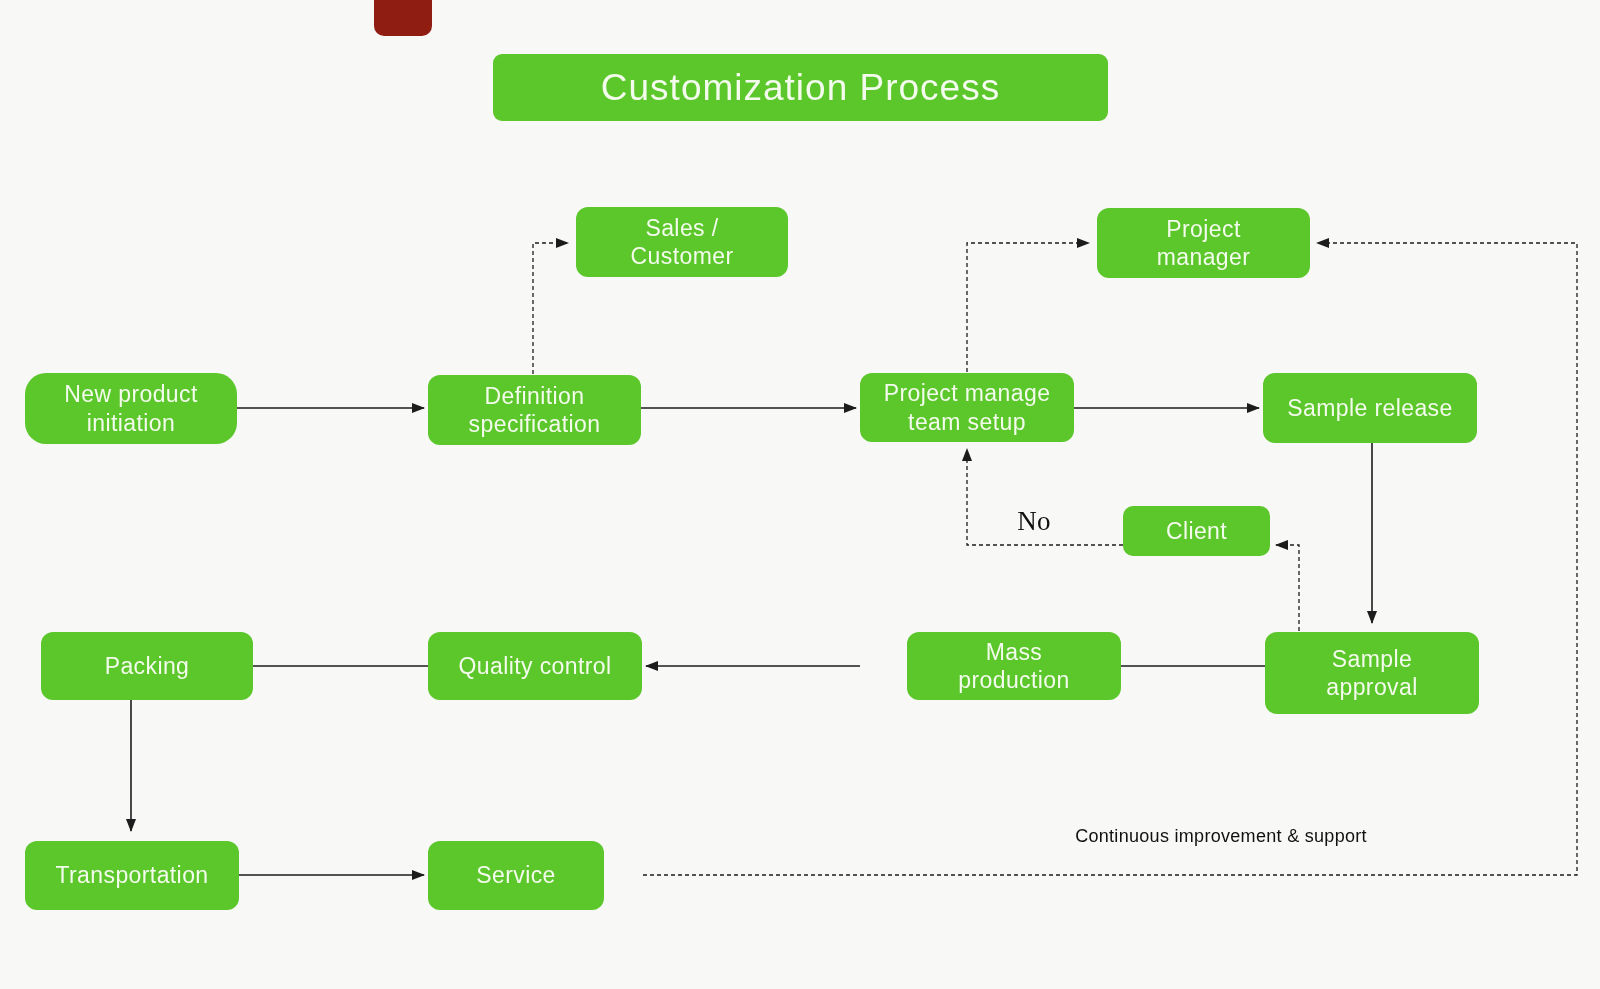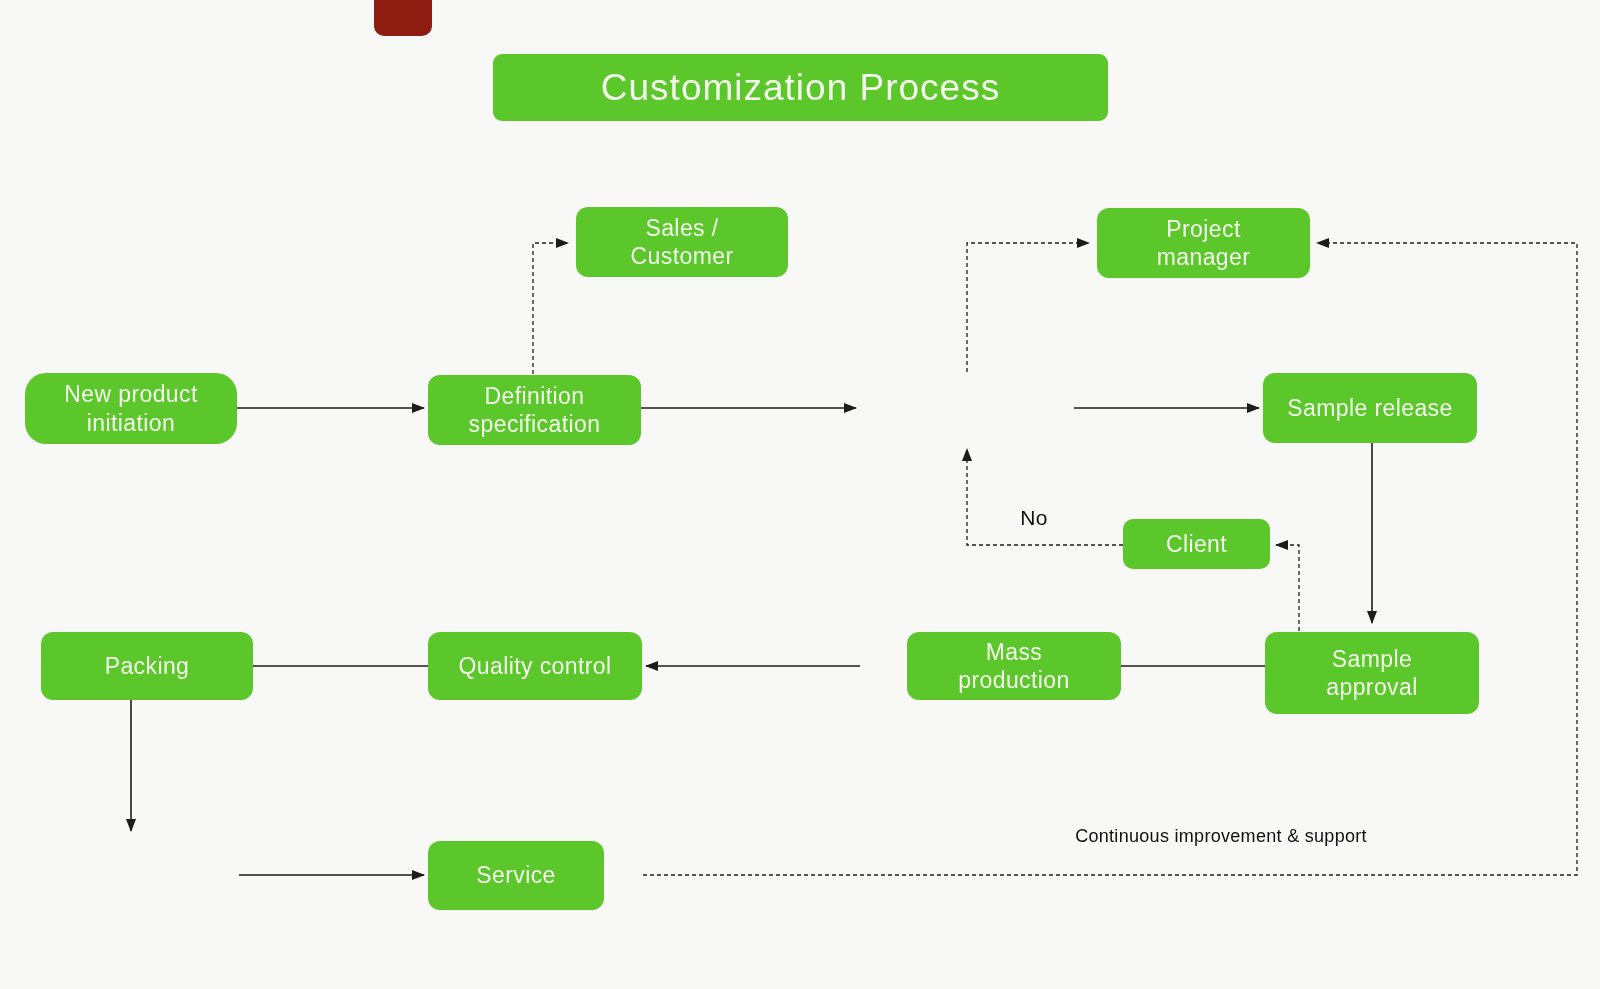--- a/index.html
+++ b/index.html
@@ -28,21 +28,21 @@
     padding:0 20px;box-sizing:border-box;
   }
   .title{
     font-size:37px;letter-spacing:1px;border-radius:9px;
   }
   .client{border-radius:10px;}
   .flow-label{
     position:absolute;color:#111;text-align:center;
     letter-spacing:0.3px;
   }
-  .label-no{left:1002px;top:506px;width:64px;font-size:21px;}
+  .label-no{left:1002px;top:506px;width:64px;font-size:27px;font-family:Liberation Serif, serif;}
   .label-ci{left:1010px;top:826px;width:422px;font-size:18px;}
   .red-accent{
     position:absolute;left:374px;top:-16px;width:58px;height:52px;
     background:var(--red,#8f1d12);border-radius:10px;
   }
 </style>
 </head>
 <body>
 
 <div class="canvas">
@@ -76,33 +76,35 @@
   <div class="node title" style="left:493px;top:54px;width:615px;height:67px;">Customization Process</div>
 
   <div class="node" style="left:576px;top:207px;width:212px;height:70px;">Sales / Customer</div>
 
   <div class="node" style="left:1097px;top:208px;width:213px;height:70px;">Project manager</div>
 
   <div class="node" style="left:25px;top:373px;width:212px;height:71px;border-radius:21px;">New product initiation</div>
 
   <div class="node" style="left:428px;top:375px;width:213px;height:70px;">Definition specification</div>
 
+  <div class="node" style="left:860px;top:373px;width:214px;height:69px;">Project manage team setup</div>
 
   <div class="node" style="left:1263px;top:373px;width:214px;height:70px;">Sample release</div>
 
-  <div class="node client" style="left:1123px;top:519px;width:147px;height:50px;">Client</div>
+  <div class="node client" style="left:1123px;top:506px;width:147px;height:50px;">Client</div>
 
   <div class="node" style="left:25px;top:632px;width:212px;height:68px;margin-left:16px;">Packing</div>
 
   <div class="node" style="left:428px;top:632px;width:214px;height:68px;">Quality control</div>
 
   <div class="node" style="left:907px;top:632px;width:214px;height:68px;">Mass production</div>
 
   <div class="node" style="left:1265px;top:632px;width:214px;height:82px;">Sample approval</div>
 
+  <div class="node" style="left:25px;top:841px;width:214px;height:69px;">Transportation</div>
 
   <div class="node" style="left:428px;top:841px;width:176px;height:69px;">Service</div>
 
   <div class="flow-label label-no">No</div>
 
   <div class="flow-label label-ci">Continuous improvement &amp; support</div>
 
 </div>
 
 </body></html>

